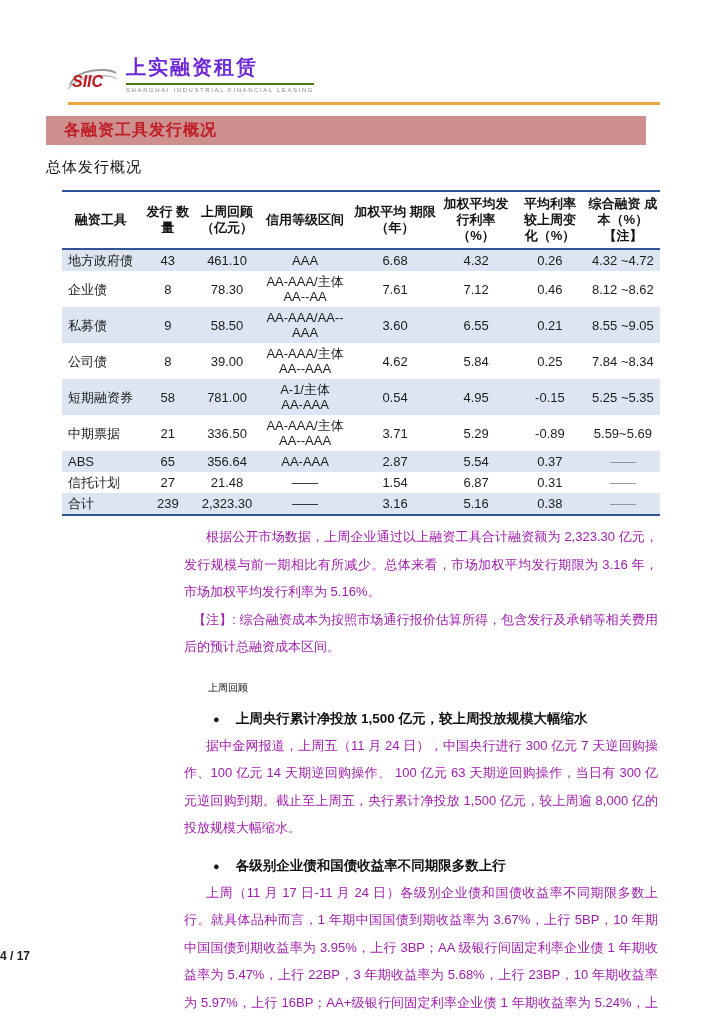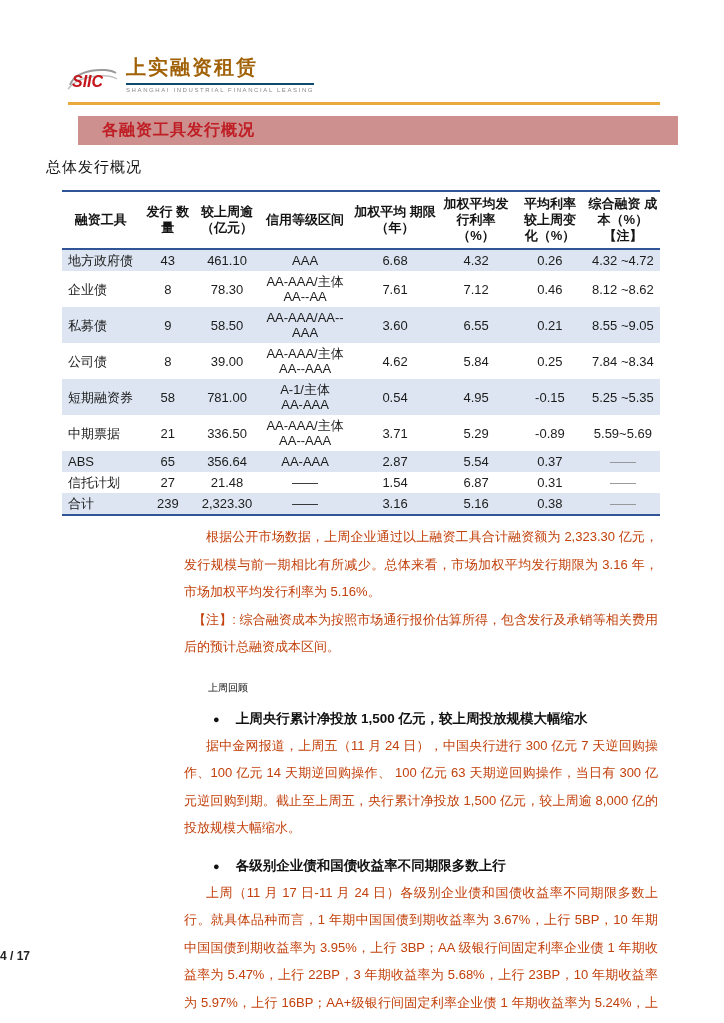--- a/index.html
+++ b/index.html
@@ -4,28 +4,28 @@
 <style>
   html,body { margin:0; padding:0; background:#ffffff; }
   body { font-family: "Liberation Sans", "DejaVu Sans", sans-serif; color:#1a1a1a; }
   .page { position:relative; width:724px; height:1023px; background:#ffffff; overflow:hidden; }
 
   
   .logo-row { display:flex; align-items:flex-end; padding:42px 0 0 66px;margin-top:12px; }
   .logo-mark { position:relative; width:52px; height:30px; margin-right:8px; }
   .logo-mark svg { display:block; }
   .logo-text-block { display:inline-block; }
-  .logo-cn { font-size:20px; font-weight:bold; color:#a16207; letter-spacing:2px;
-             border-bottom:2px solid #0c4a6e; padding-bottom:2px; }
+  .logo-cn { font-size:20px; font-weight:bold; color:#6d28d9; letter-spacing:2px;
+             border-bottom:2px solid #4d7c0f; padding-bottom:2px; }
   .logo-en { font-size:6px; color:#8a8a8a; letter-spacing:1.6px; margin-top:2px; }
 
   .gold-rule { margin:9px 0 0 68px; width:592px; border-top:3px solid #E9A93C; }
 
-  .section-bar { margin:11px 0 0 78px; width:600px; height:29px; background:#CE8F8F;
-                 display:flex; align-items:center; box-sizing:border-box; padding-left:24px;text-align:right; }
+  .section-bar { margin:11px 0 0 46px; width:600px; height:29px; background:#CE8F8F;
+                 display:flex; align-items:center; box-sizing:border-box; padding-left:18px;text-align:right; }
   .section-title { font-size:16px; font-weight:bold; color:#BE1E24; letter-spacing:1px; }
 
   .subsection-title { margin:13px 0 0 46px; font-size:15px; color:#141414; letter-spacing:1px; }
 
   
   .content { margin-left:62px; width:598px; }
   .doc-table { margin-top:13px; width:598px; border-collapse:collapse; table-layout:fixed;
                border-top:2px solid #2F5597; border-bottom:2px solid #2F5597; }
   .doc-table thead tr { border-bottom:2px solid #2F5597; }
   .doc-table th { font-size:13px; font-weight:bold; color:#141414; text-align:center;
@@ -33,21 +33,21 @@
   .doc-table td { font-size:13px; color:#1c1c1c; text-align:center; vertical-align:middle;
                   line-height:15px; padding:3px 2px; white-space:pre-line; }
   .doc-table td.tool { text-align:left; font-weight:normal; padding-left:6px; }
   .doc-table tbody tr:nth-child(odd) { background:#DCE5F1; }
   .doc-table td.dash { color:#8f8f8f; }
   .col1{width:13.0%}.col2{width:9.4%}.col3{width:10.4%}.col4{width:15.7%}
   .col5{width:14.4%}.col6{width:12.7%}.col7{width:12.0%}.col8{width:12.4%}
 
   
   .prose { margin:7px 0 0 122px; width:474px; font-size:13px; line-height:27.5px;
-           text-align:justify; color:#c2410c; }
+           text-align:justify; color:#a21caf; }
   .prose p { margin:0; }
   .prose p.indent { text-indent:22px; }
   .prose p.indent-small { text-indent:9px; }
 
   .review-heading { margin:20px 0 0 146px; font-size:10px; font-weight:normal; color:#111; }
   .bullet-line { display:flex; align-items:center; margin:15px 0 0 151px;
                  font-size:13.5px; font-weight:bold; color:#111; }
   .bullet-dot { font-size:11px; margin-right:16px; color:#111; }
   .bullet-body { margin-top:4px; }
 
@@ -91,21 +91,21 @@
           <col class="col4">
         <col class="col5">
           <col class="col6">
           <col class="col7">
           <col class="col8">
       </colgroup>
       <thead>
         <tr>
             <th>融资工具</th>
             <th>发行 数量</th>
-            <th>较上周逾 （亿元）</th>
+            <th>上周回顾 （亿元）</th>
             <th>信用等级区间</th>
             <th>加权平均 期限（年）</th>
             <th>加权平均发 行利率（%）</th>
             <th>平均利率 较上周变 化（%）</th>
             <th>综合融资 成本（%） 【注】</th>
           </tr>
       </thead>
       <tbody>
           <tr>
             <td class="tool">地方政府债</td>

